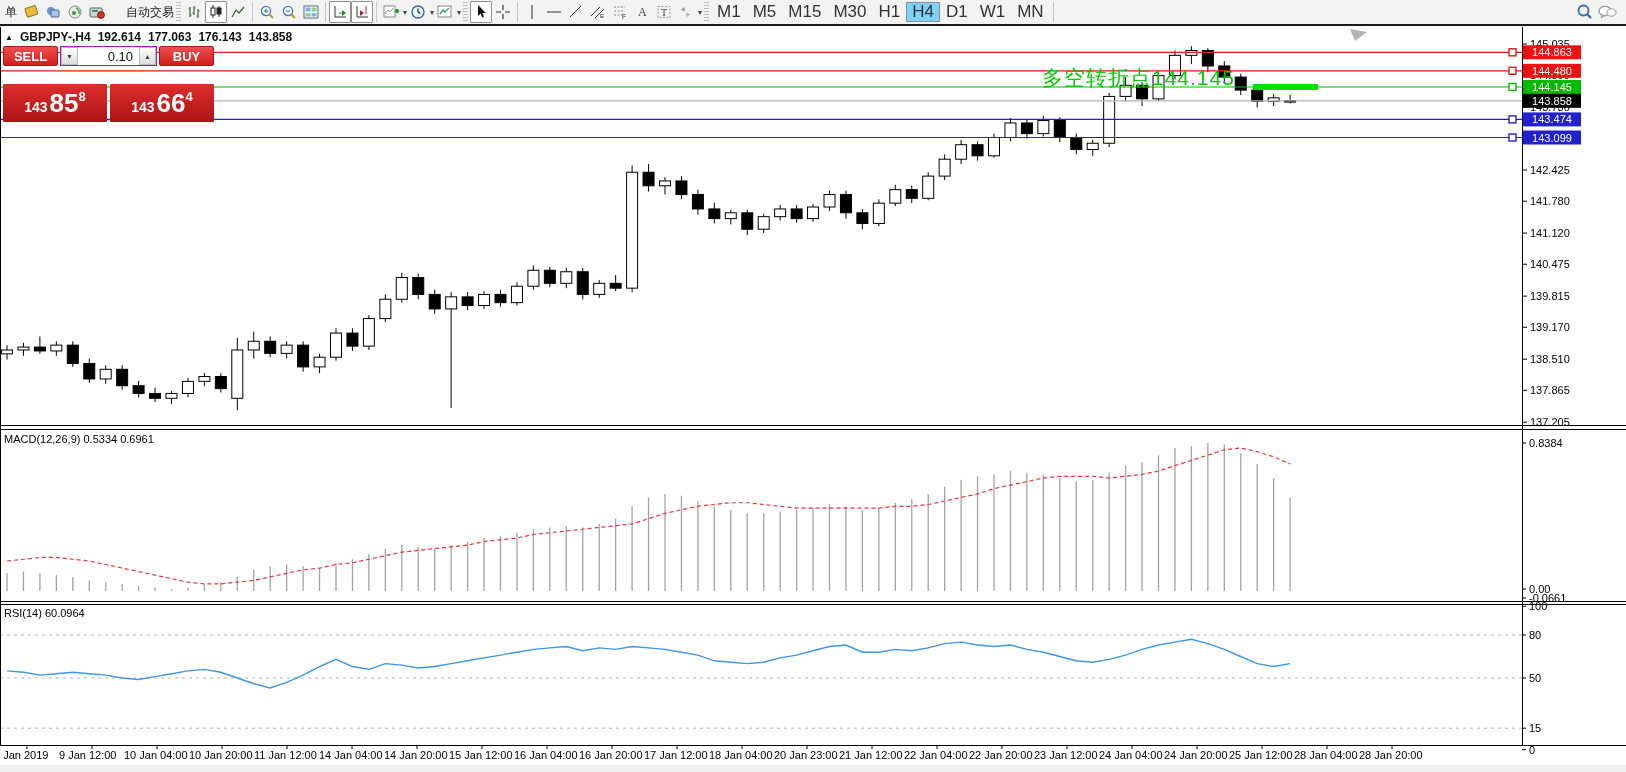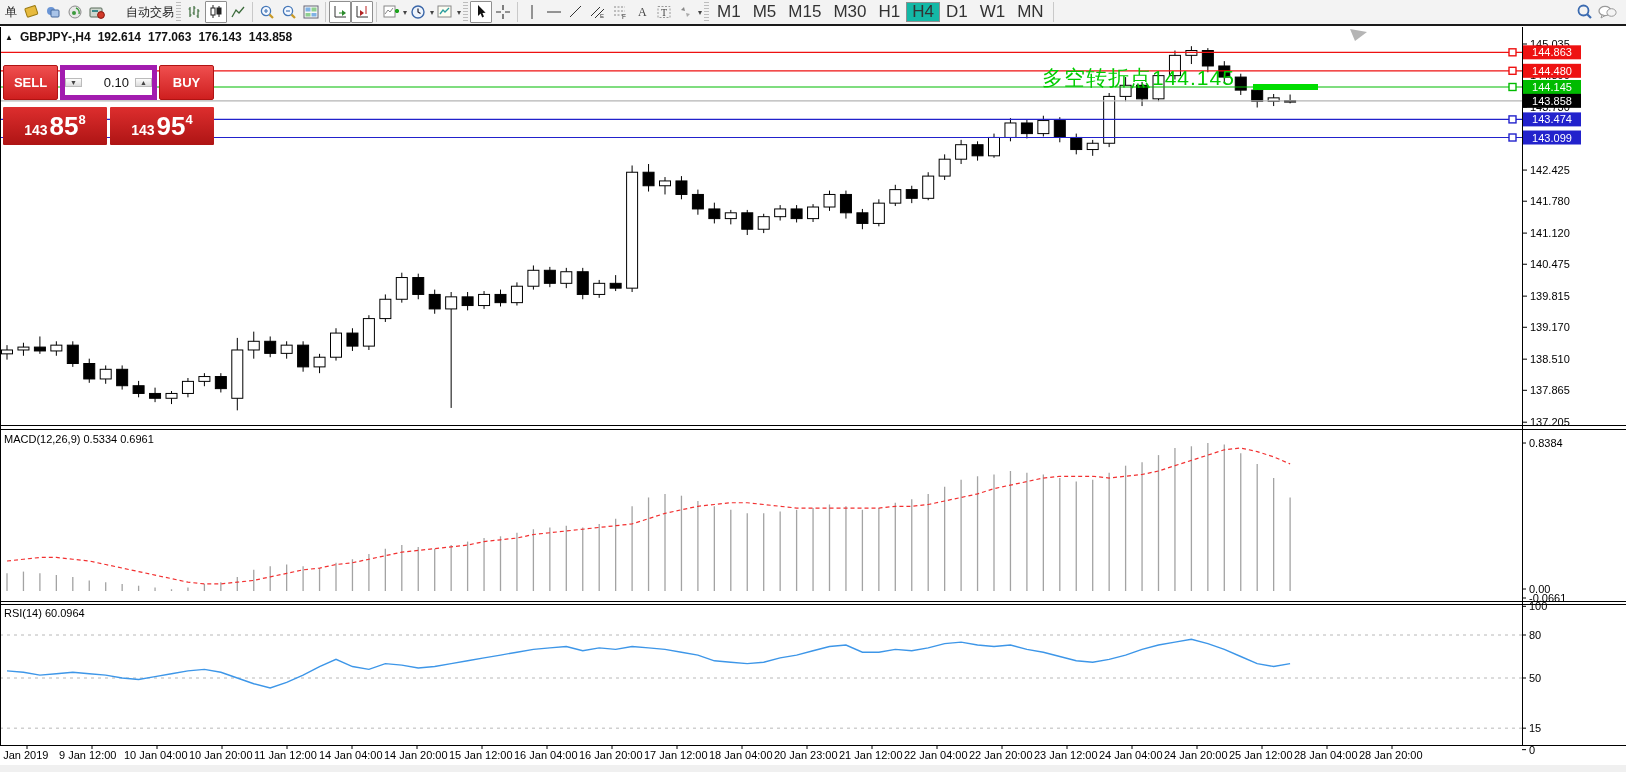--- a/index.html
+++ b/index.html
@@ -16,42 +16,42 @@
      background:repeating-linear-gradient(to bottom,#bdbdbd 0 1px,transparent 1px 3px);}
   .tb-btn{display:flex;align-items:center;justify-content:center;min-width:22px;height:22px;
           border:1px solid transparent;color:#333;cursor:default;}
   .tb-btn.active{background:#fff;border-color:#8f8f8f;border-radius:1px;}
   .tb-btn svg{display:block;}
   .tb-label{font-size:12px;color:#222;margin-left:18px;white-space:nowrap;}
   .tb-partial{font-size:12px;color:#222;padding:0 3px;}
   .tb-dd{font-size:8px;color:#444;margin-left:1px;}
   .tf-btn{font-size:17px;color:#333;padding:2px 5px;height:20px;display:flex;align-items:center;
           border:1px solid transparent;}
-  .tf-btn.active{background:#14b8a6;border-color:#8f8f8f;}
+  .tf-btn.active{background:#7dd3fc;border-color:#8f8f8f;}
   .tb-right{margin-left:auto;display:flex;align-items:center;margin-right:6px;}
   
   #chart-svg{position:absolute;left:0;top:0;z-index:1;}
   
   .chart-title{position:absolute;left:5px;top:30px;z-index:5;font-size:12px;font-weight:bold;
                color:#111;display:flex;gap:7px;align-items:center;}
   .chart-title .arrow{font-size:8px;}
   .annotation{position:absolute;left:1042px;top:64px;z-index:5;font-size:21px;font-weight:normal;
               letter-spacing:1px;white-space:nowrap;}
   
   .trade-panel{position:absolute;left:3px;top:46px;width:211px;z-index:6;}
-  .tp-row1{display:flex;height:35px;align-items:stretch;margin-top:19px;}
+  .tp-row1{display:flex;height:20px;align-items:stretch;}
   .tp-btn{width:55px;display:flex;align-items:center;justify-content:center;color:#fff;
           font-size:13px;font-weight:bold;background:linear-gradient(#ef4f4f,#cf1f1f);
           border:1px solid #b01313;border-radius:2px;}
-  .vol-wrap{flex:1;display:flex;margin:0 2px;border:5px solid #a21caf;background:#fff;align-items:center;}
+  .vol-wrap{flex:1;display:flex;margin:0 2px;border:1px solid #a21caf;background:#fff;}
   .vol-btn{width:17px;display:flex;align-items:center;justify-content:center;font-size:7px;
            color:#444;background:linear-gradient(#fdfdfd,#dcdcdc);border:1px solid #bbb;}
   .vol-input{flex:1;border:none;outline:none;font-size:13px;text-align:right;padding-right:6px;
              font-family:"Liberation Sans",sans-serif;color:#111;width:40px;}
-  .tp-row2{display:flex;margin-top:7px;gap:3px;}
+  .tp-row2{display:flex;margin-top:18px;gap:3px;}
   .price-box{width:104px;height:38px;display:flex;align-items:center;justify-content:center;
              color:#fff;background:linear-gradient(#dd2e2e,#ae1414);border-radius:1px;}
   .price-box .small{font-size:14px;font-weight:bold;margin-right:2px;margin-top:8px;}
   .price-box .big{font-size:26px;font-weight:bold;line-height:1;}
   .price-box .sup{font-size:13px;font-weight:bold;margin-bottom:14px;}
 </style>
 </head>
 <body>
 
 <div class="app">
@@ -676,21 +676,21 @@
       <div class="tp-btn">BUY</div>
     </div>
     <div class="tp-row2">
       <div class="price-box">
         <span class="small">143</span>
         <span class="big">85</span>
         <span class="sup">8</span>
       </div>
       <div class="price-box">
         <span class="small">143</span>
-        <span class="big">95</span>
+        <span class="big">66</span>
         <span class="sup">4</span>
       </div>
     </div>
   </div>
 
   <div class="annotation" style="color: rgb(0, 204, 0);">多空转折点144.145</div>
 
 </div>
 
 </body></html>

